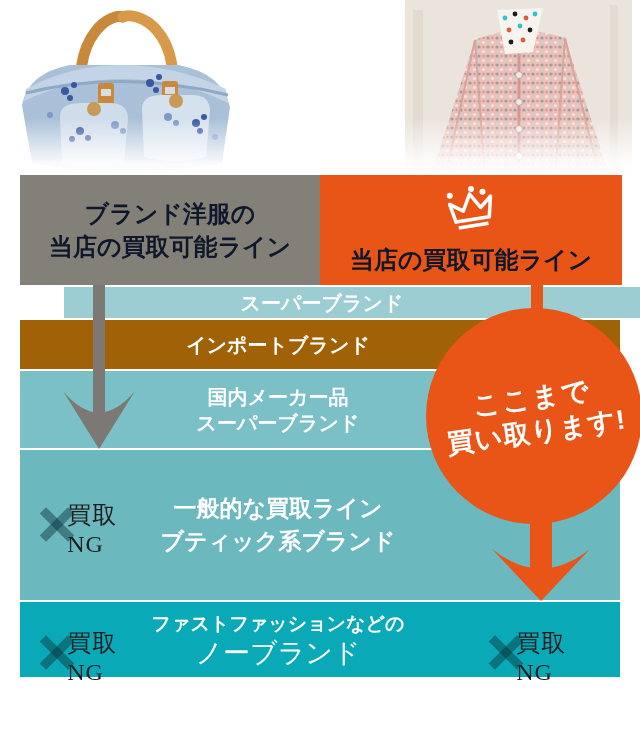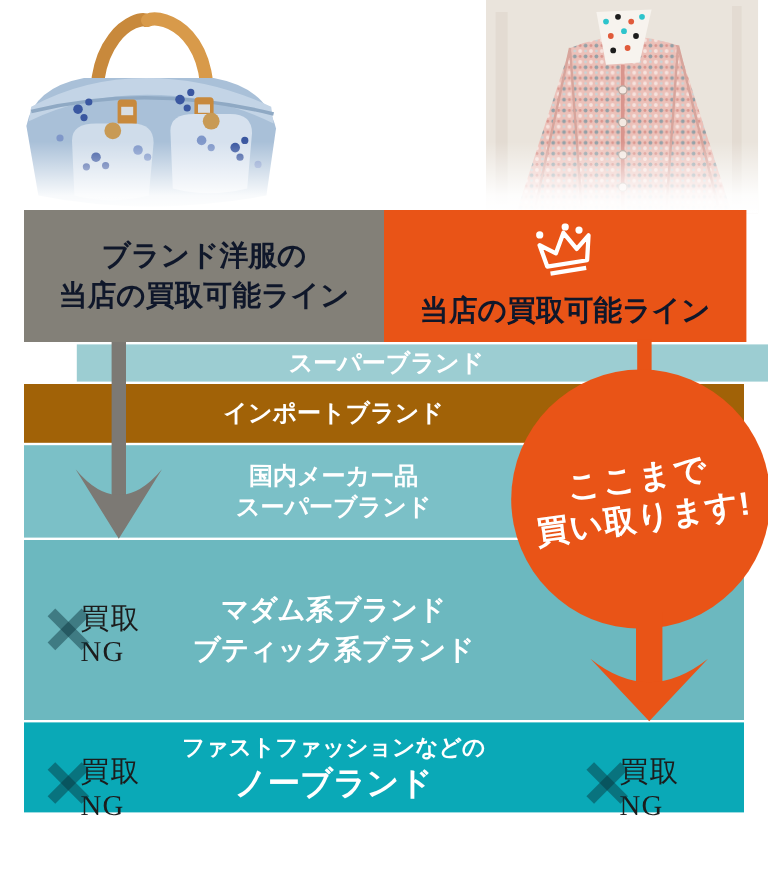--- a/index.html
+++ b/index.html
@@ -26,21 +26,21 @@
        align-items:center;justify-content:center;color:#fff;text-align:center;}
   .row .txt{transform:translateX(-42px);}
   #row-0{top:287px;height:31px;background:#9ccdd2;margin-left:44px;}
   #row-1{top:320px;height:49px;background:#a16207;}
   #row-2{top:371px;height:77px;background:#7bc0c7;}
   #row-3{top:450px;height:150px;background:#6cb8bf;}
   #row-4{top:602px;height:75px;background:#0aa9b7;}
   .t20{font-size:20px;font-weight:bold;line-height:26px;}
   .t23{font-size:23px;font-weight:bold;line-height:33px;}
   .t19{font-size:19px;font-weight:bold;line-height:26px;}
-  .t27{font-size:27px;font-weight:bold;line-height:32px;}
+  .t27{font-size:27px;font-weight:normal;line-height:32px;}
   
   #overlay{position:absolute;left:0;top:0;width:640px;height:735px;pointer-events:none;}
   
   #badge-text{position:absolute;left:424px;top:352px;width:220px;height:125px;
     display:flex;flex-direction:column;align-items:center;justify-content:center;
     color:#fff;transform:rotate(-8deg);text-align:center;}
   #badge-text .b1{font-size:27px;font-weight:bold;line-height:34px;letter-spacing:2px;}
   #badge-text .b2{font-size:27px;font-weight:bold;line-height:34px;letter-spacing:1px;}
   
   .ngblock{position:absolute;width:96px;display:flex;flex-direction:row;align-items:center;}
@@ -170,21 +170,21 @@
     <div class="txt t20">スーパーブランド</div>
   </div>
   <div class="row" id="row-1">
     <div class="txt t20">インポートブランド</div>
   </div>
   <div class="row" id="row-2">
     <div class="txt t20">国内メーカー品</div>
     <div class="txt t20">スーパーブランド</div>
   </div>
   <div class="row" id="row-3">
-    <div class="txt t23">マダム系ブランド</div>
+    <div class="txt t23">一般的な買取ライン</div>
     <div class="txt t23">ブティック系ブランド</div>
   </div>
   <div class="row" id="row-4">
     <div class="txt t19">ファストファッションなどの</div>
     <div class="txt t27">ノーブランド</div>
   </div>
 
   <svg id="overlay">
 
     <g fill="#7c7974">

